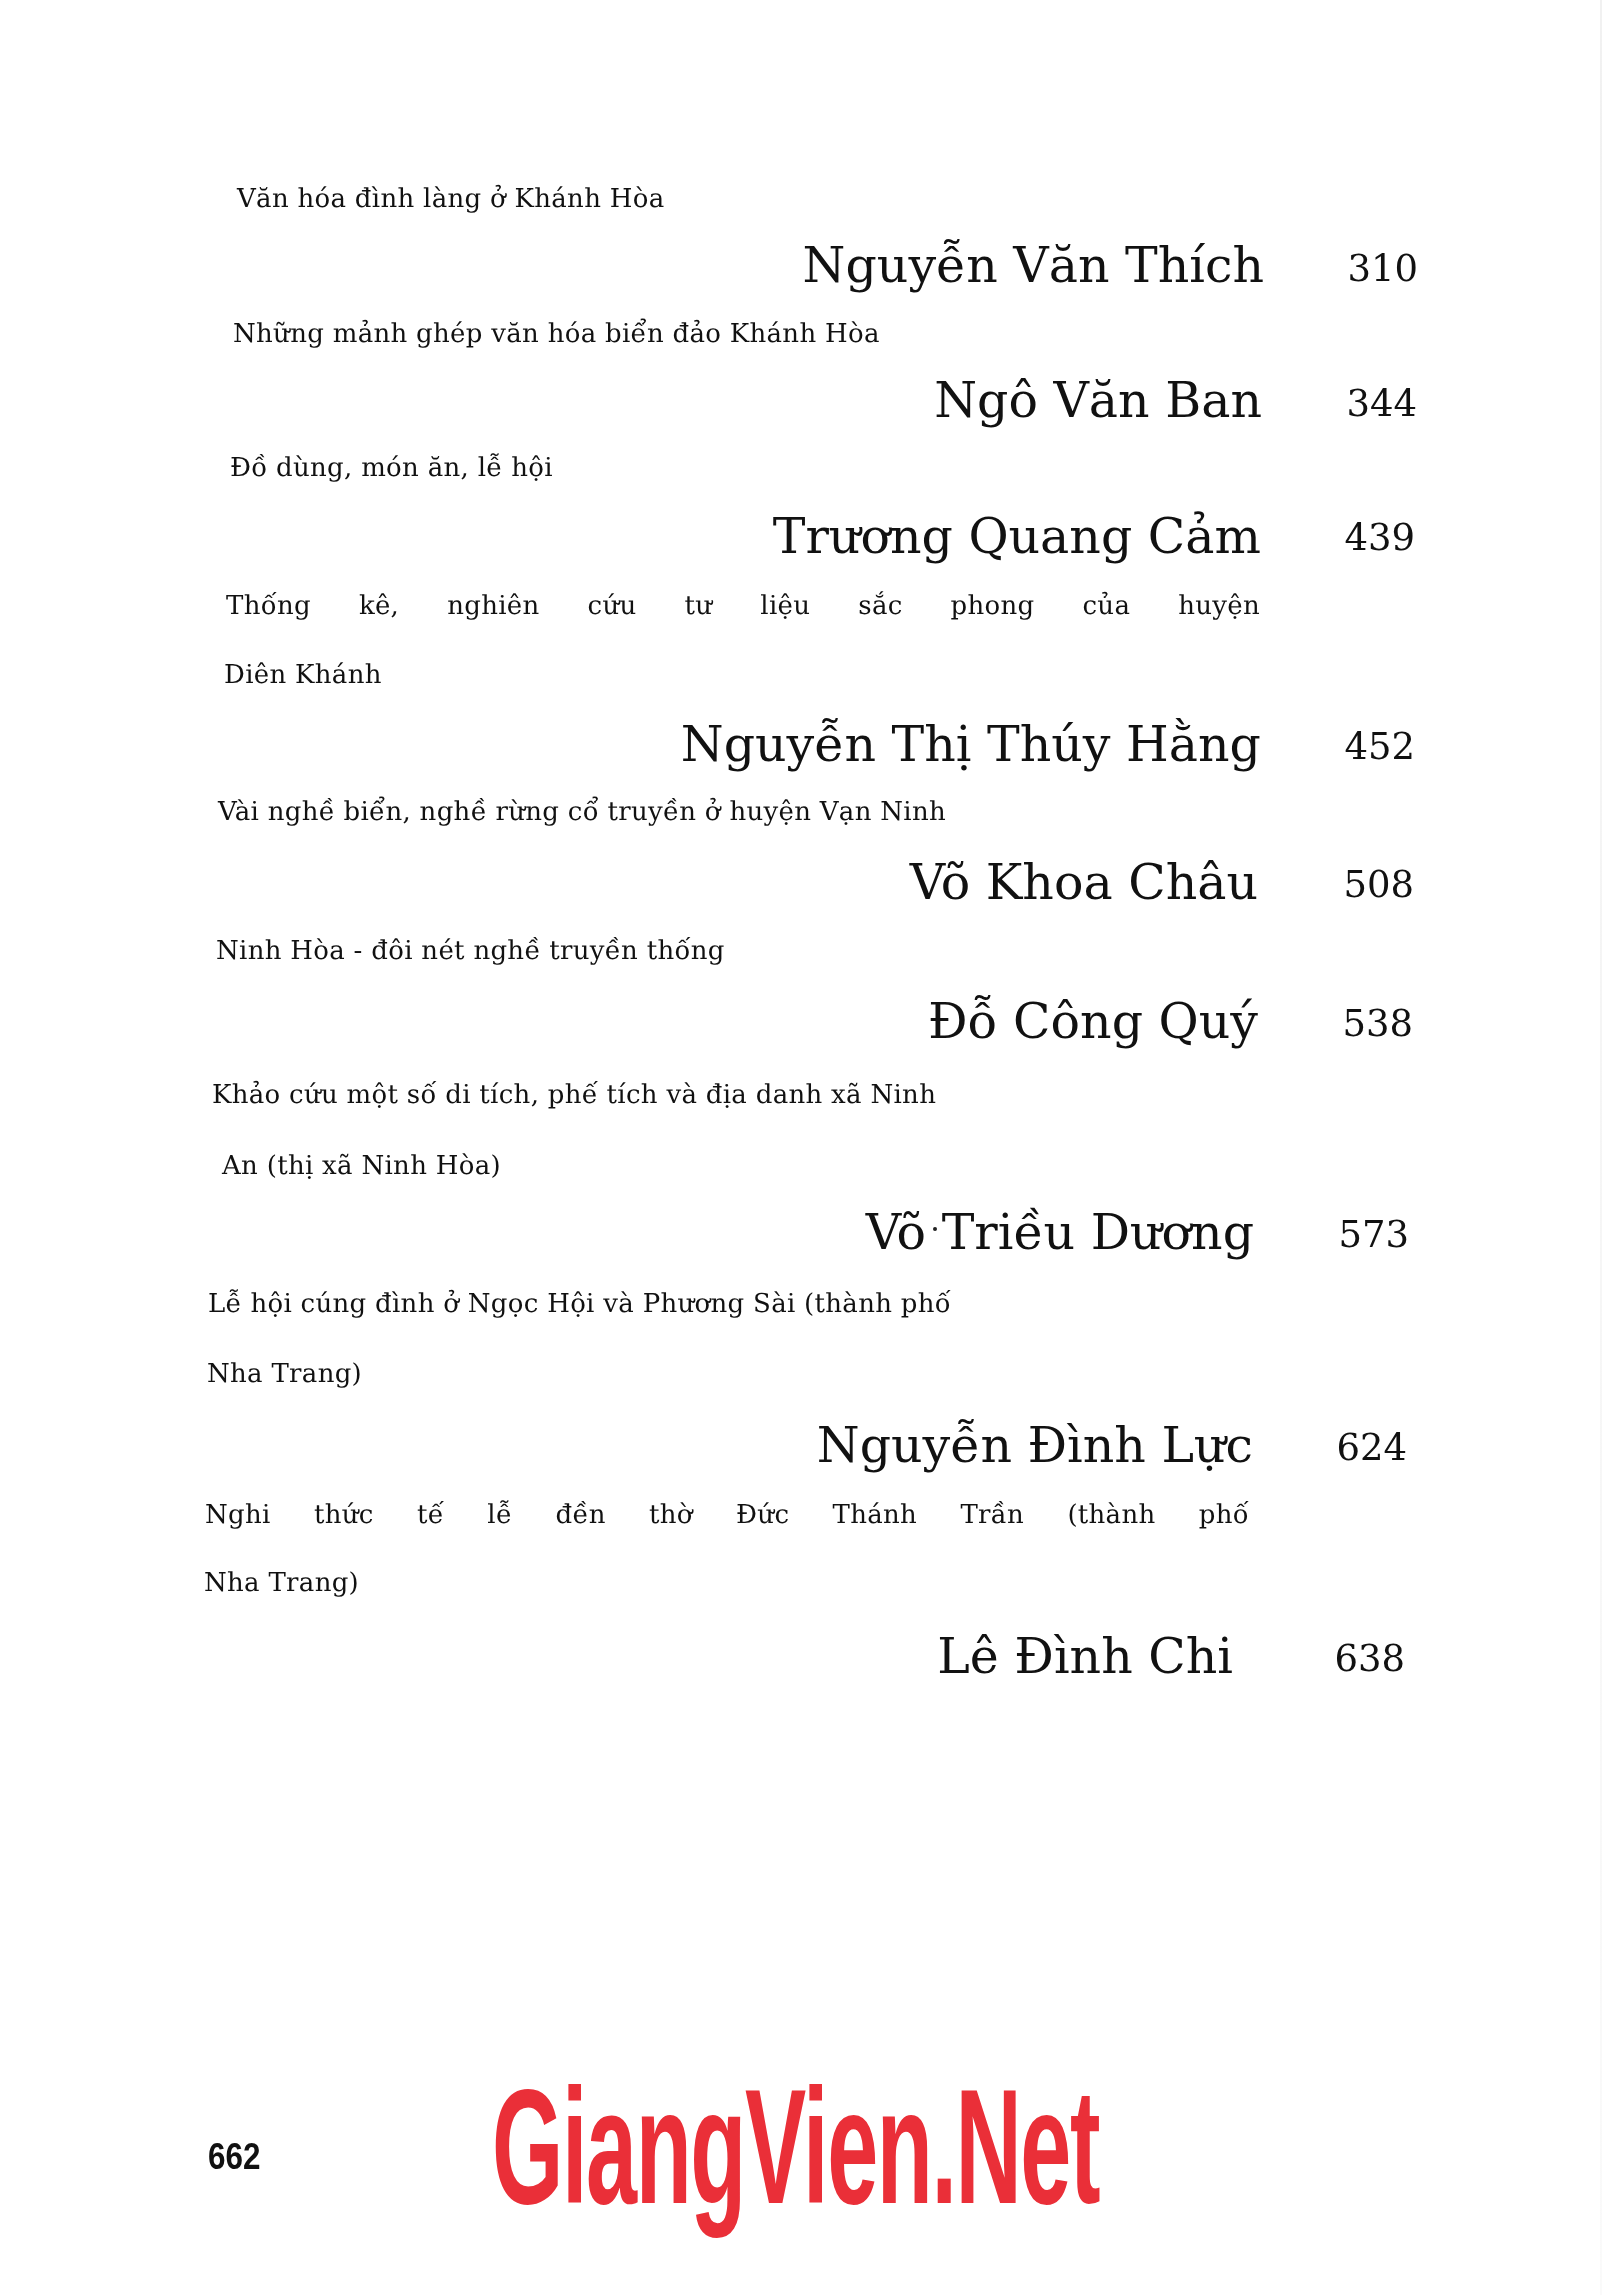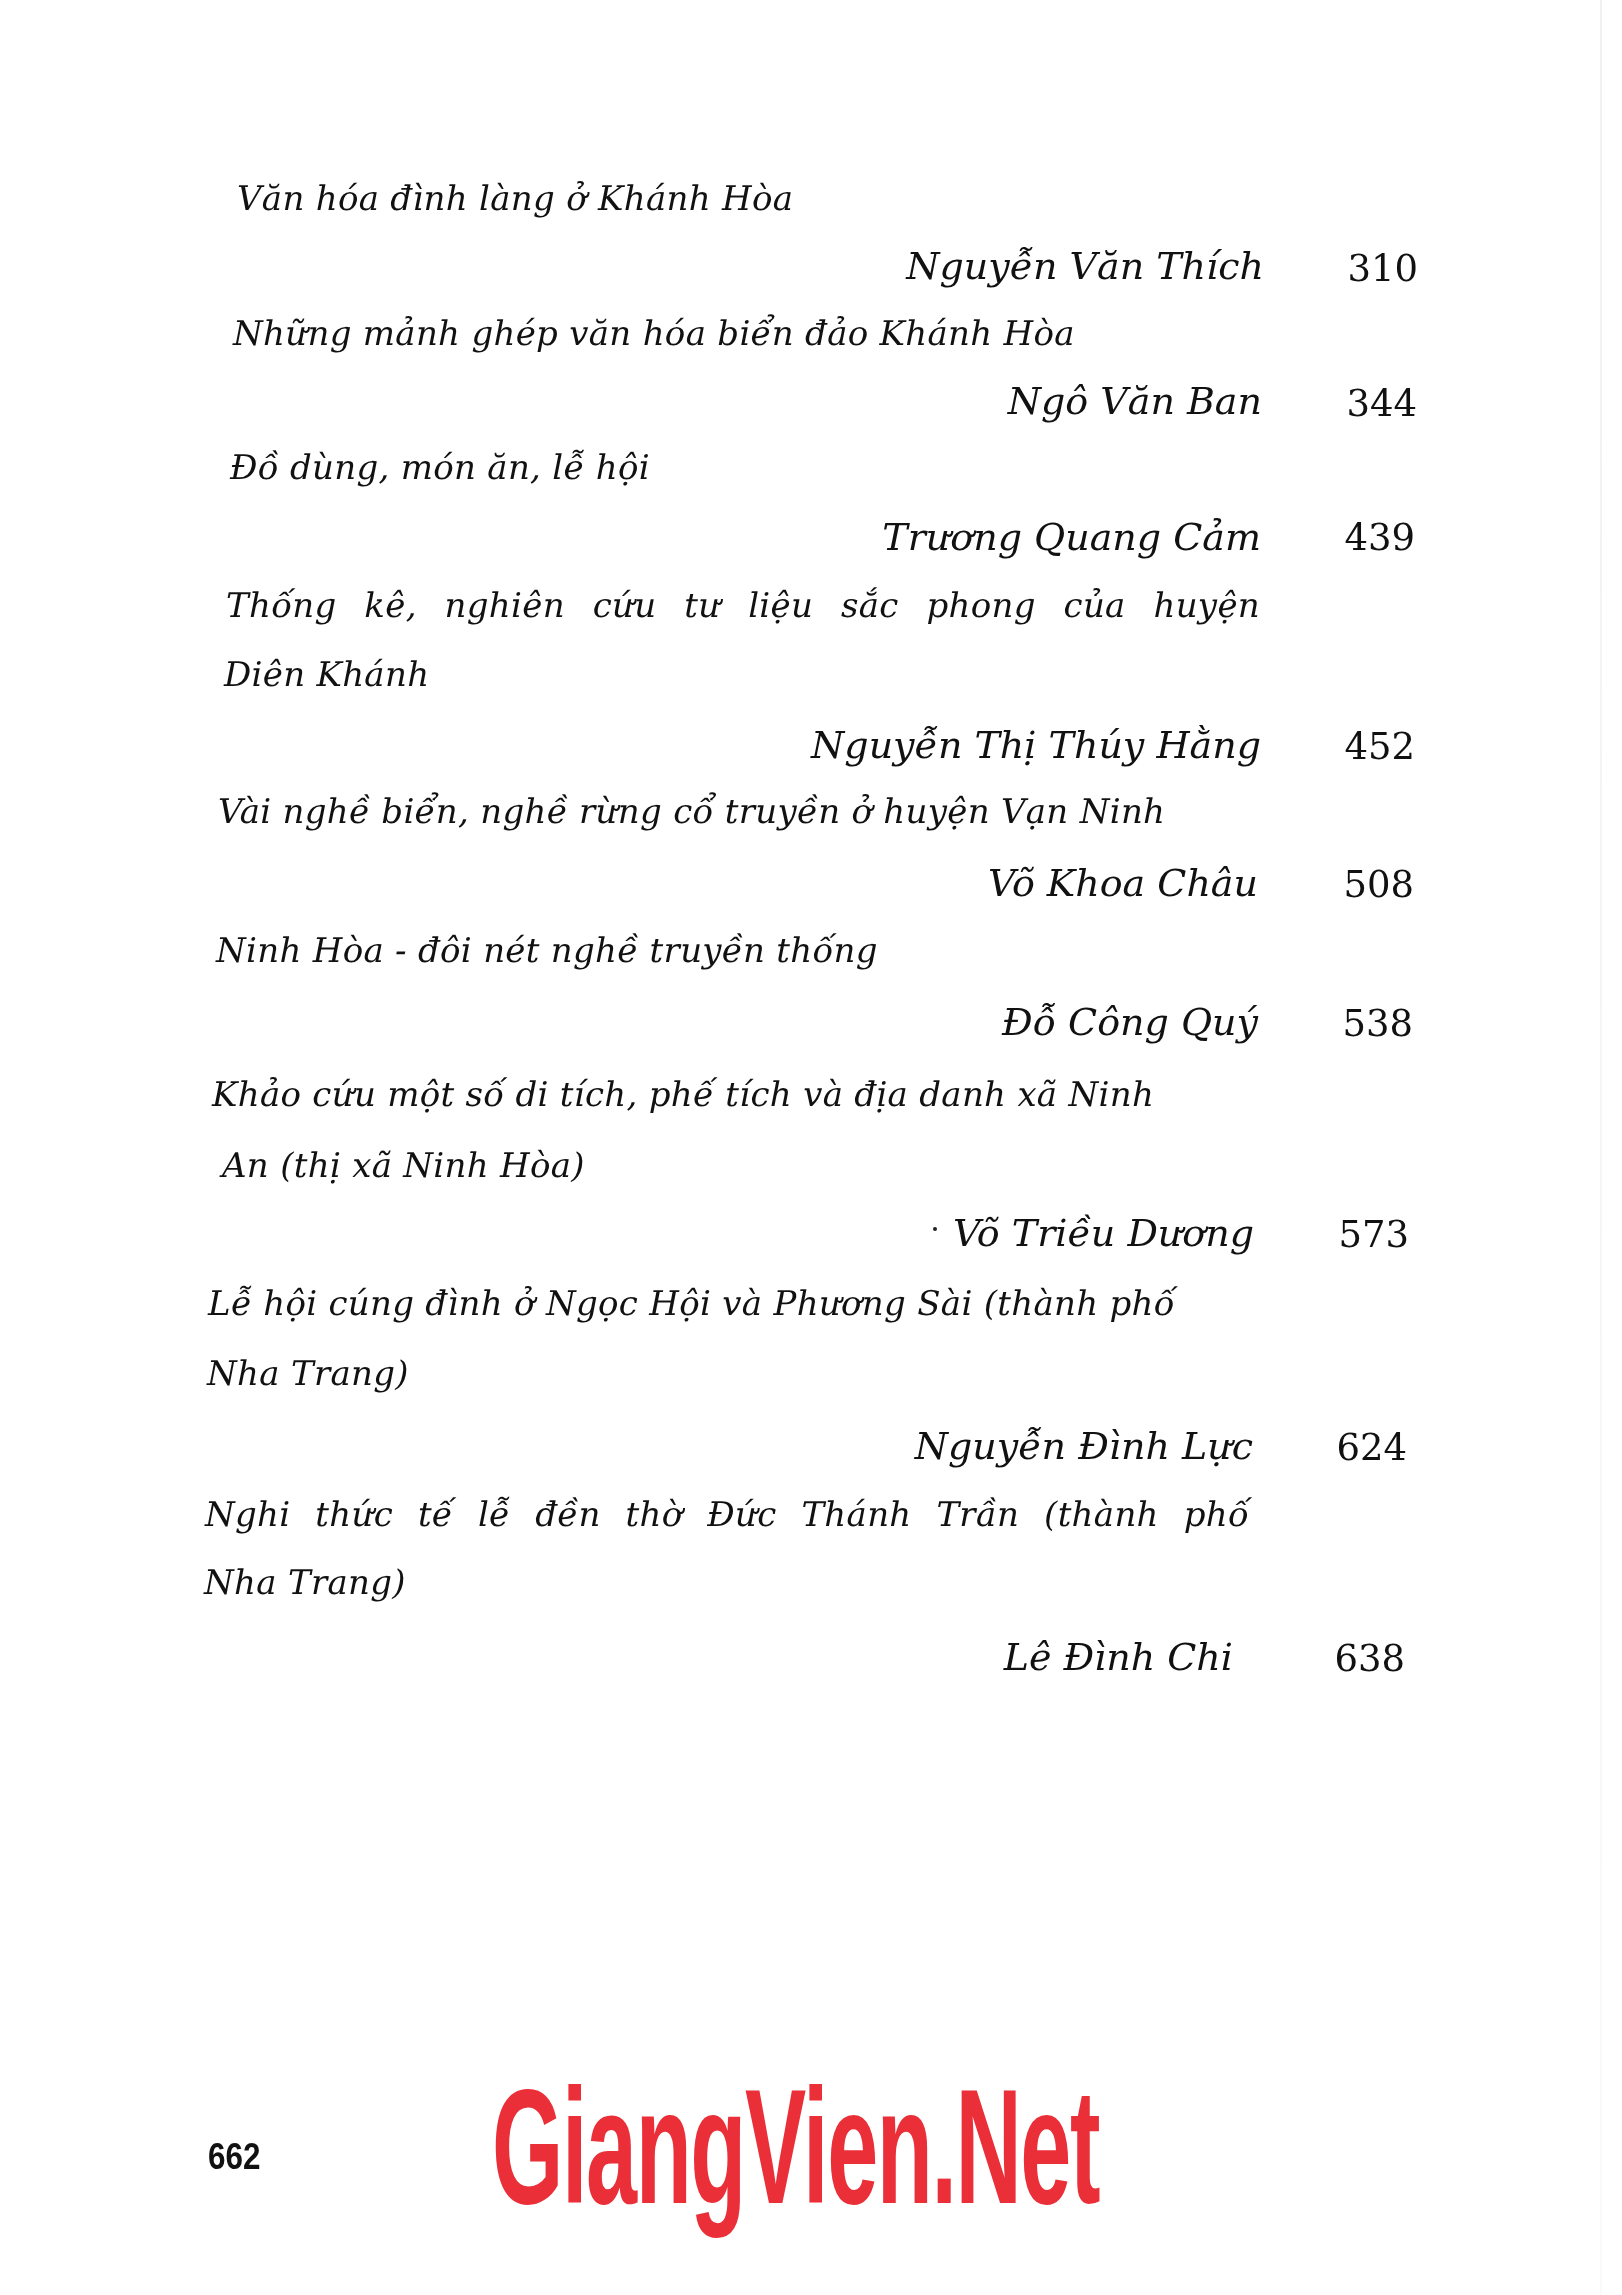--- a/index.html
+++ b/index.html
@@ -24,35 +24,33 @@
       background: linear-gradient(to bottom, #f1f1f1, #fafafa);
     }
     .toc {
       position: absolute;
       left: 0;
       top: 0;
       width: 1622px;
     }
     .entry-title {
       position: absolute;
-      font-size: 34px;
+      font-size: 26px;
       line-height: 69px;
       letter-spacing: 0.3px;
       font-weight: 400;
       text-rendering: geometricPrecision;
-      font-style: italic;
     }
     .entry-title.justified {
       text-align: justify;
       text-align-last: justify;
     }
     .author {
       position: absolute;
-      font-style: italic;
-      font-size: 38px;
+      font-size: 49px;
       line-height: 46px;
       text-align: right;
       white-space: nowrap;
     }
     .page-num {
       position: absolute;
       font-size: 37px;
       line-height: 46px;
       text-align: right;
       white-space: nowrap;

